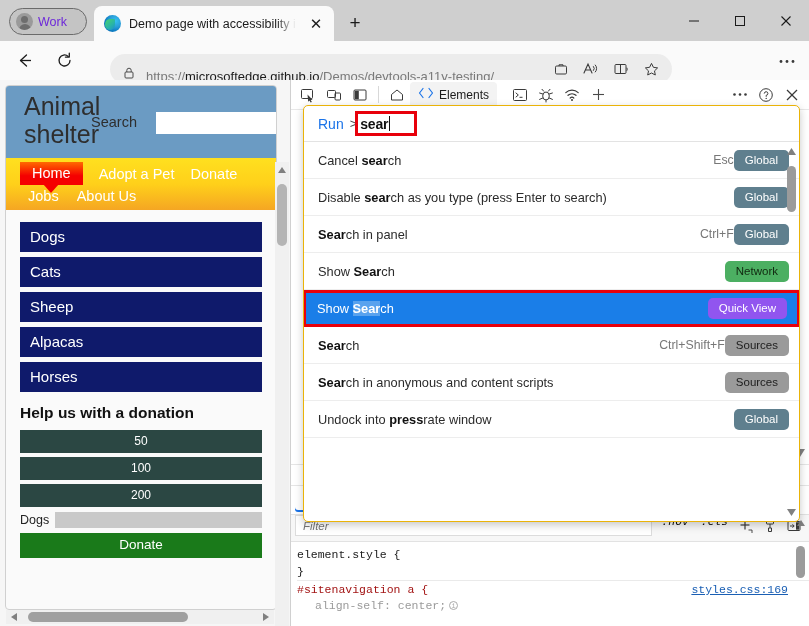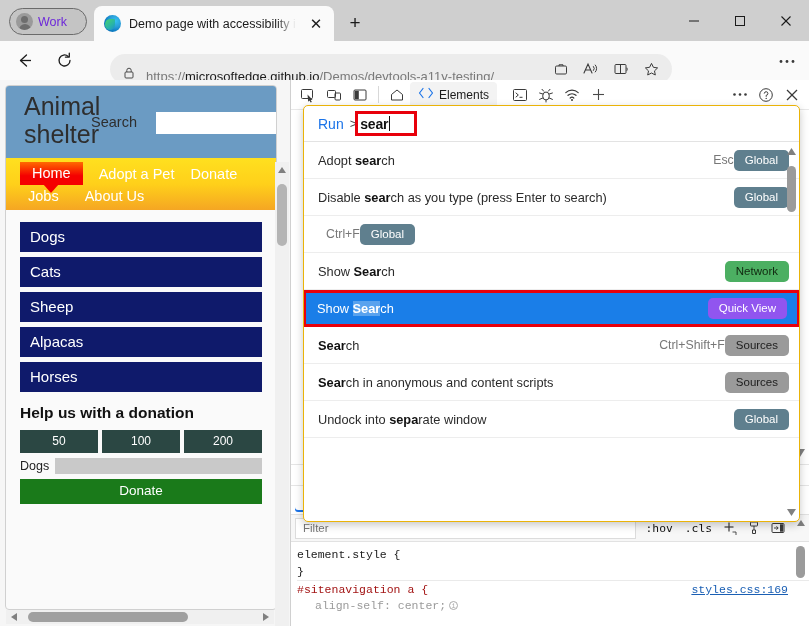--- a/index.html
+++ b/index.html
@@ -108,38 +108,38 @@
   }
   .hdr-search-input {
     position: absolute; left: 150px; top: 26px; width: 123px; height: 22px;
     background: #ffffff; border: none;
   }
   .site-nav {
     background: linear-gradient(180deg, #ffe01f 0%, #ffd01a 50%, #f5a623 100%);
     padding: 4px 0 6px 0; position: relative;
   }
   .nav-row { display: flex; align-items: center; padding-left: 20px; gap: 16px; }
-  .nav-row.second { margin-top: 3px; padding-left: 22px; gap: 26px; }
+  .nav-row.second { margin-top: 3px; padding-left: 22px; gap: 18px; }
   .nav-link { font-size: 14.5px; color: #ffffff; white-space: nowrap; }
   .nav-link.active {
     background: linear-gradient(180deg, #ff6a00 0%, #f50000 60%); color: #fff;
     padding: 3px 12px 4px 12px; position: relative; margin-left: -6px;
   }
   .nav-link.active::after {
     content: ""; position: absolute; left: 50%; bottom: -8px; margin-left: -8px;
     border-left: 8px solid transparent; border-right: 8px solid transparent;
     border-top: 9px solid #f50000;
   }
   .page-body { padding: 12px 14px 10px 14px; background: #fafafa; }
   .cat-btn {
     background: #0f1a6b; color: #ffffff; font-size: 15px;
     padding: 6px 10px 7px 10px; margin-bottom: 5px;
   }
   .donate-h { font-size: 15.5px; font-weight: bold; color: #111; margin: 12px 0 8px 0; }
-  .amt-row { display: flex; gap: 4px; }
+  .amt-row { display: flex; gap: 4px; flex-direction: column; }
   .amt-btn {
     flex: 1; background: #2b4743; color: #fff; font-size: 12px;
     text-align: center; padding: 4px 0 5px 0;
   }
   .other-row { display: flex; align-items: center; gap: 6px; margin-top: 5px; }
   .other-lbl { font-size: 12.5px; color: #222; }
   .other-in { flex: 1; height: 16px; background: #c9c9c9; border: none; }
   .donate-btn {
     margin-top: 5px; background: #1a7a1a; color: #fff; font-size: 13.5px;
     text-align: center; padding: 4px 0 6px 0;
@@ -242,22 +242,22 @@
   .pane-tabs {
     position: absolute; left: 0; top: 406px; width: 519px; height: 29px;
     border-bottom: 1px solid #e2e2e2; display: flex; align-items: center;
     padding-left: 4px; background: #fff;
   }
   .ptab { font-size: 11.7px; color: #2b2b2b; padding: 5px 10px 6px 10px; border-radius: 3px; white-space: nowrap; }
   .ptab.active { background: #ffffff; color: #111; box-shadow: inset 0 -2px 0 #1a73e8; }
   .ptab-more { margin-left: auto; margin-right: 10px; }
   .filter-row {
     position: absolute; left: 0; top: 435px; width: 519px; height: 27px;
-    border-bottom: 1px solid #e2e2e2; display: flex; align-items: center;
-    padding: 0 20px 0 0; background: #f7f7f7;
+    border-bottom: 1px solid #e2e2e2; display: flex; 
+    padding: 0 4px 0 0; background: #f7f7f7; font-style: italic;
   }
   .filter-in {
     height: 21px; flex: 1; margin: 0 4px 0 4px; background: #fff; border: 1px solid #dcdcdc;
     display: flex; align-items: center; padding-left: 7px;
   }
   .filter-ph { font-size: 11.5px; color: #777; }
   .fr-btn { font-family: "DejaVu Sans Mono", monospace; font-size: 11.3px; color: #111; padding: 0 6px; white-space: nowrap; }
   .fr-ic { width: 24px; height: 22px; display: flex; align-items: center; justify-content: center; }
   .css-area {
     position: absolute; left: 0; top: 462px; width: 519px; height: 84px;
@@ -626,32 +626,33 @@
         <span class="run-chev">&gt;</span>
         <span class="query-box">
           <span class="query-text">sear</span>
           <span class="query-caret"></span>
         </span>
       </div>
 
       <div class="cmd-list">
 
         <div class="cmd-row">
-          <span class="cmd-text"><span>Adopt </span><b>sear</b><span>ch</span></span>
+          <span class="cmd-text"><span>Cancel </span><b>sear</b><span>ch</span></span>
           <span class="cmd-key">Esc</span>
           <span class="badge b-global">Global</span>
         </div>
 
         <div class="cmd-row">
           <span class="cmd-text"><span>Disable </span><b>sear</b><span>ch as you type (press Enter to search)</span></span>
           <span class="cmd-key"></span>
           <span class="badge b-global">Global</span>
         </div>
 
         <div class="cmd-row">
+          <span class="cmd-text"><span></span><b>Sear</b><span>ch in panel</span></span>
           <span class="cmd-key">Ctrl+F</span>
           <span class="badge b-global">Global</span>
         </div>
 
         <div class="cmd-row">
           <span class="cmd-text"><span>Show </span><b>Sear</b><span>ch</span></span>
           <span class="cmd-key"></span>
           <span class="badge b-network">Network</span>
         </div>
 
@@ -667,21 +668,21 @@
           <span class="badge b-sources">Sources</span>
         </div>
 
         <div class="cmd-row">
           <span class="cmd-text"><span></span><b>Sear</b><span>ch in anonymous and content scripts</span></span>
           <span class="cmd-key"></span>
           <span class="badge b-sources">Sources</span>
         </div>
 
         <div class="cmd-row">
-          <span class="cmd-text"><span>Undock into </span><b>sepa</b><span>rate window</span></span>
+          <span class="cmd-text"><span>Undock into </span><b>press</b><span>rate window</span></span>
           <span class="cmd-key"></span>
           <span class="badge b-global">Global</span>
         </div>
       </div>
 
       <div class="pal-scroll">
         <div class="pal-arr" style="top:0">
           <svg width="9" height="7" viewBox="0 0 9 7">
               <path d="M4.5 0 L9 7 L0 7 Z" fill="#808080"></path>
             </svg>

